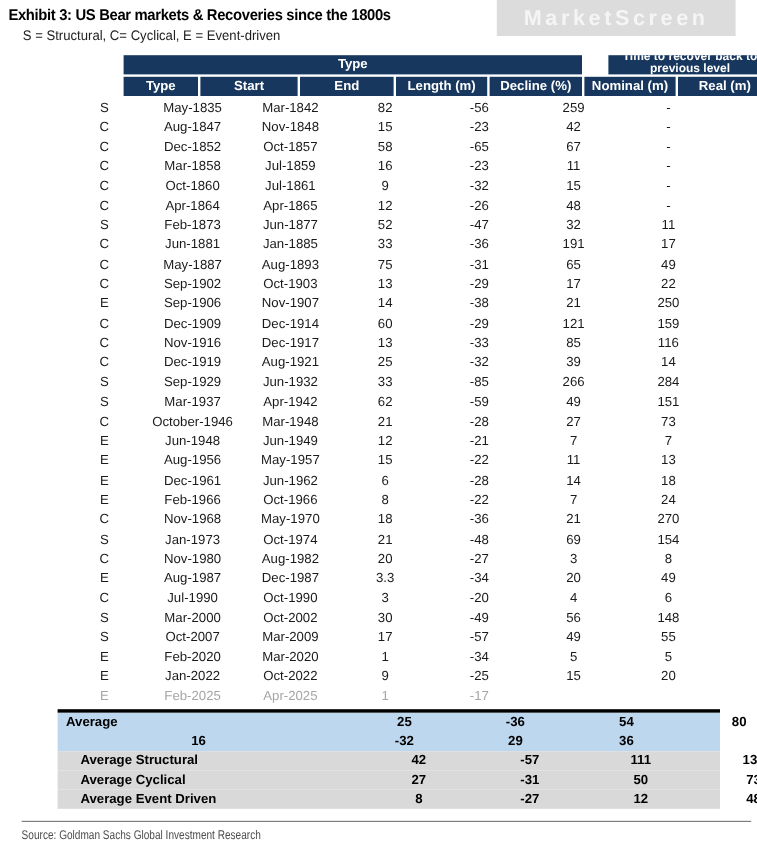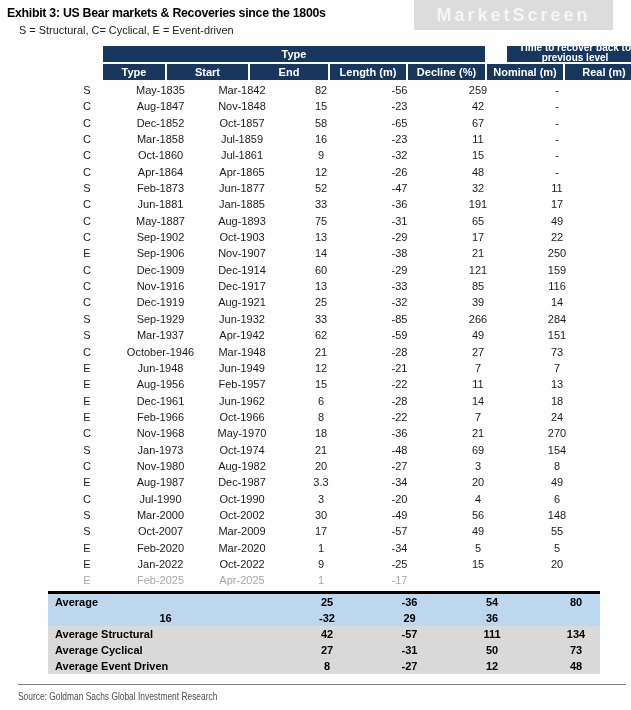--- a/index.html
+++ b/index.html
@@ -66,26 +66,26 @@
     color: #1a1a1a; white-space: nowrap; overflow: hidden;
   }
   .trow.muted .tcell { color: var(--muted-text, #a6a6a6); }
   .summary {
     position: absolute; left: 48px; top: 591px; width: 552px;
     border-top: 3px solid #000;
   }
   .srow {
     display: grid;
     grid-template-columns: 235px 76px 77px 76px 80px;
-    column-gap: 6px;
+    column-gap: 16px;
     height: 16px;
     font-weight: bold; font-size: 11px; line-height: 16px;
   }
   .srow.blue { background: var(--summary-blue, #bdd7ee); }
-  .srow.gray { background: var(--summary-gray, #d9d9d9); }
+  .srow.gray { background: var(--summary-gray, #d9d9d9); padding-left: 12px; }
   .srow .slabel { text-align: left; padding-left: 7px; color: #000; white-space: nowrap; }
   .srow .sval { text-align: center; color: #000; }
   .footer-rule {
     position: absolute; left: 18px; right: 5px; top: 684px;
     border-top: 1px solid #7f7f7f;
   }
   .source {
     position: absolute; left: 18px; top: 690px;
     font-size: 10.5px; color: #4d4d4d;
     transform: scaleX(0.8); transform-origin: left;
@@ -277,21 +277,21 @@
         <div class="tcell">Jun-1948</div>
         <div class="tcell">Jun-1949</div>
         <div class="tcell">12</div>
         <div class="tcell">-21</div>
         <div class="tcell">7</div>
         <div class="tcell">7</div>
       </div>
       <div class="trow">
         <div class="tcell">E</div>
         <div class="tcell">Aug-1956</div>
-        <div class="tcell">Feb-1957</div>
+        <div class="tcell">May-1957</div>
         <div class="tcell">15</div>
         <div class="tcell">-22</div>
         <div class="tcell">11</div>
         <div class="tcell">13</div>
       </div>
       <div class="trow">
         <div class="tcell">E</div>
         <div class="tcell">Dec-1961</div>
         <div class="tcell">Jun-1962</div>
         <div class="tcell">6</div>

